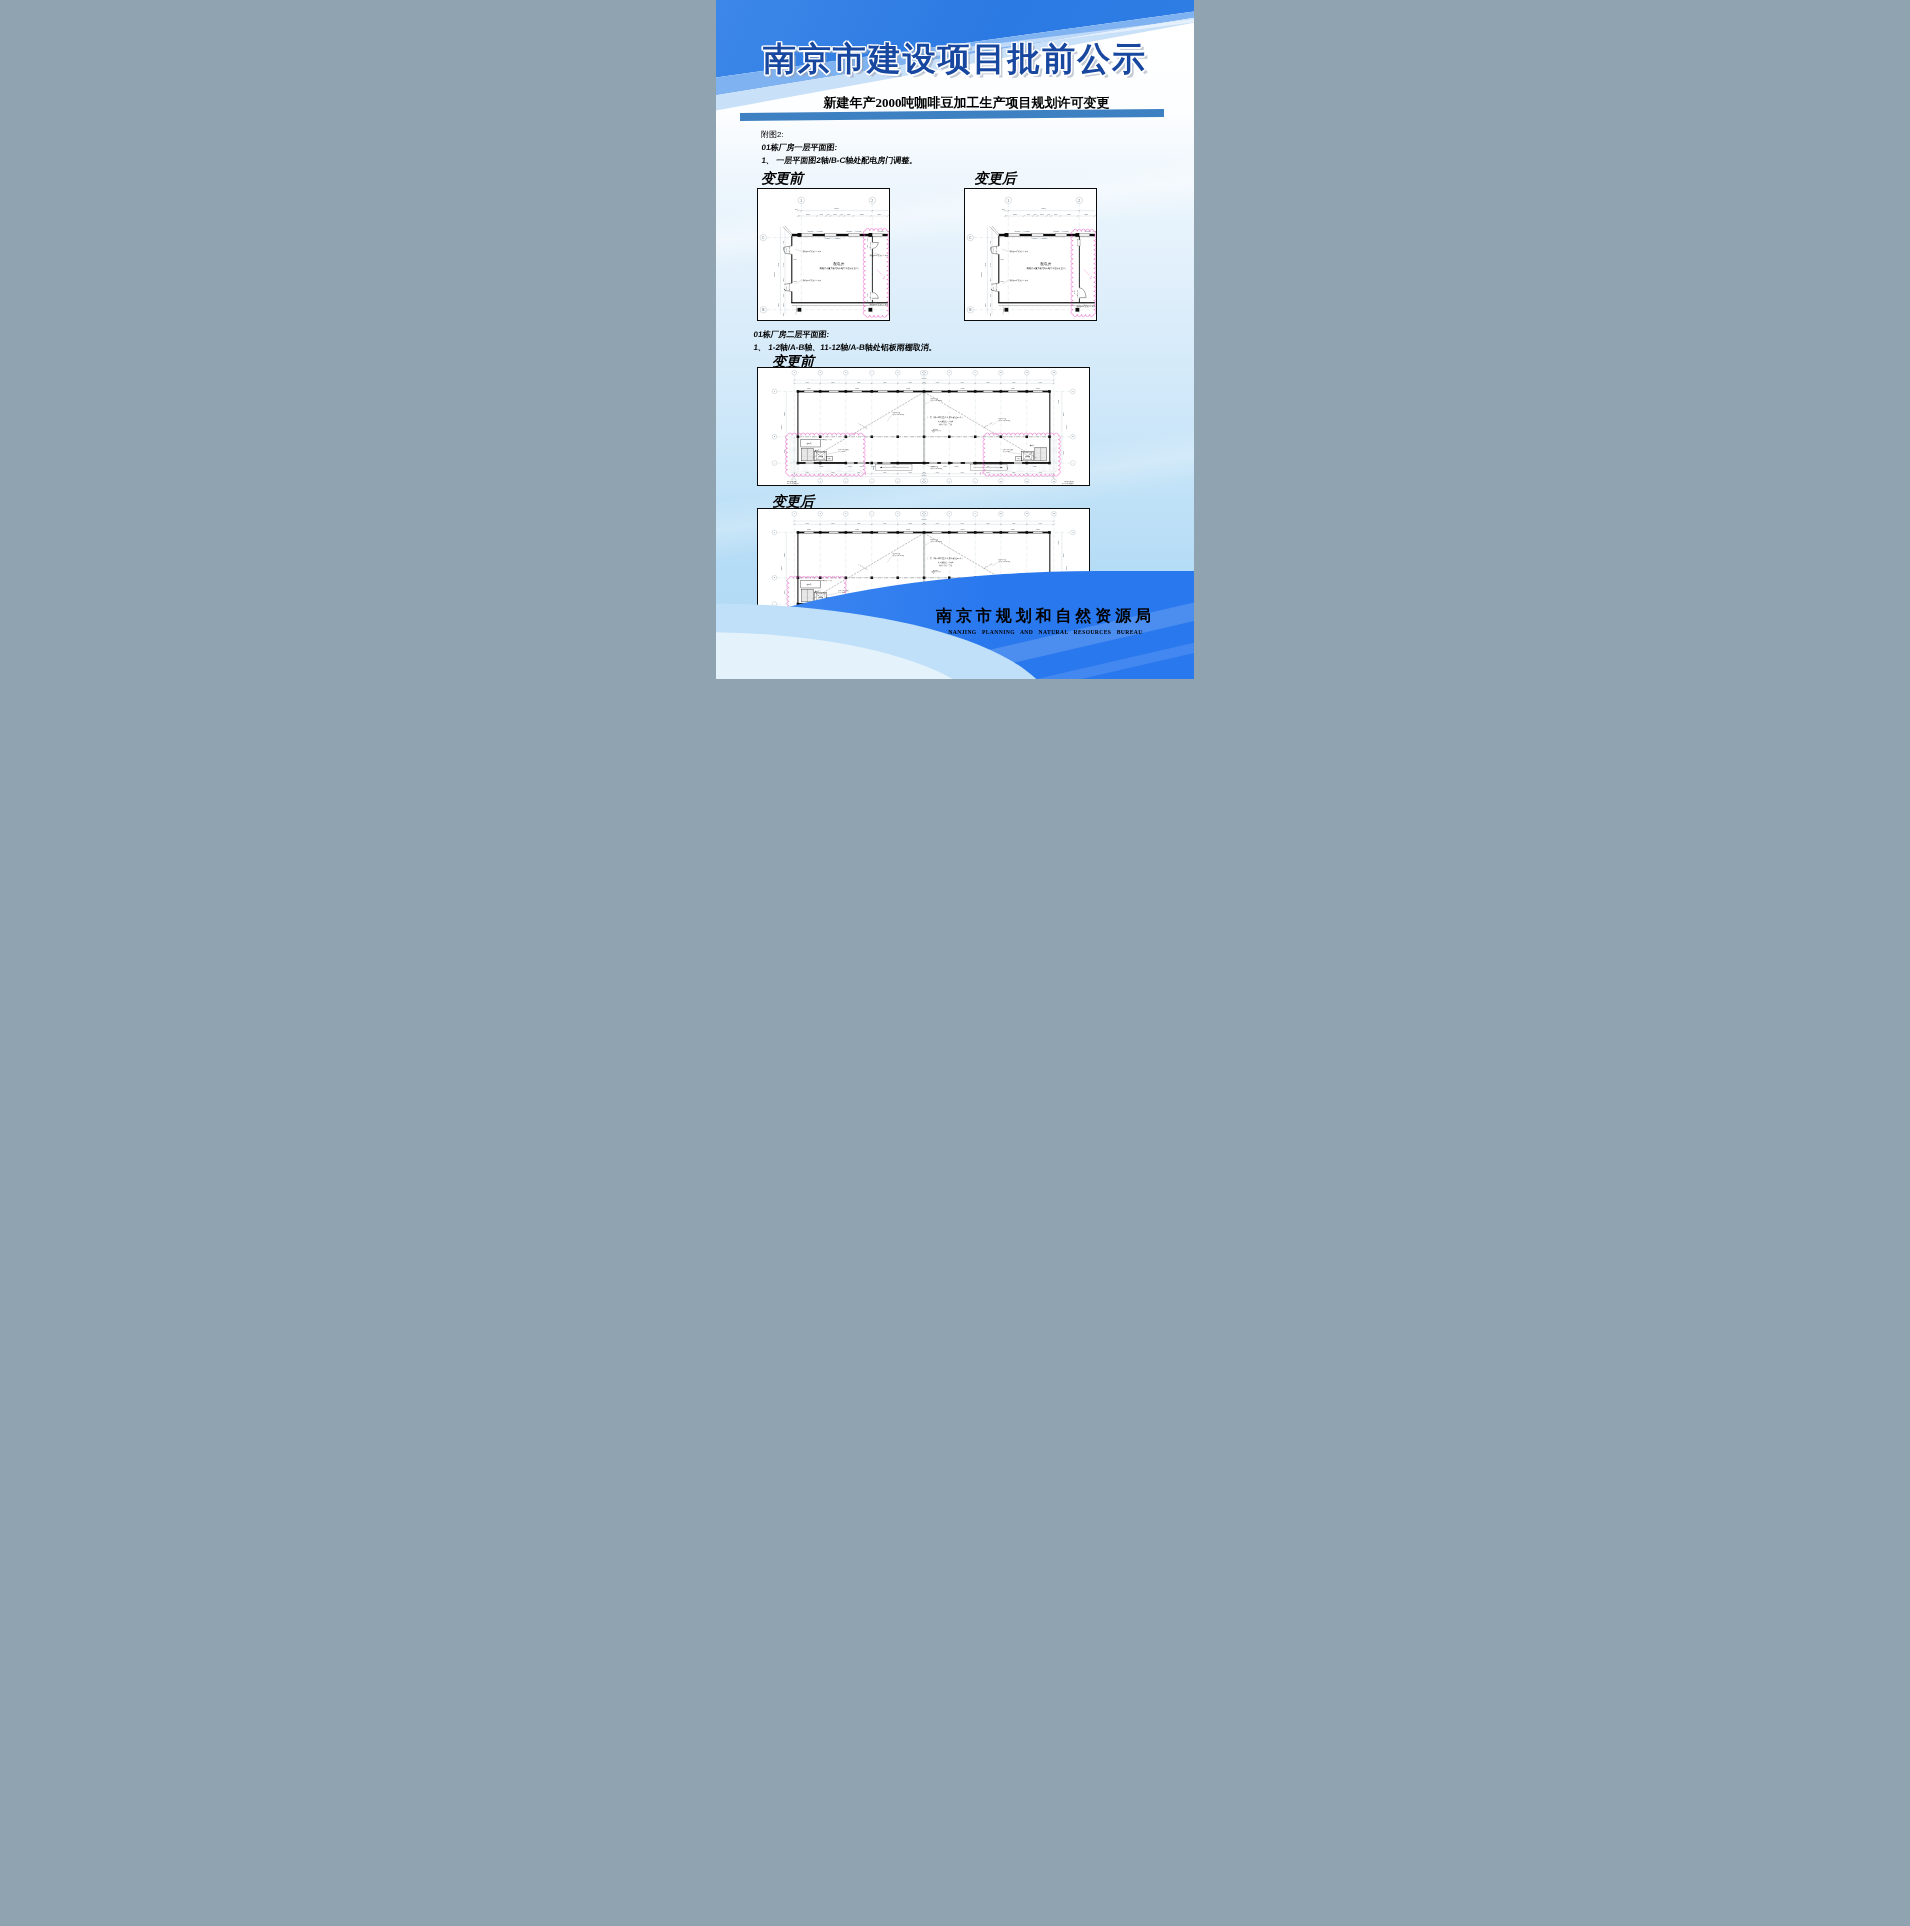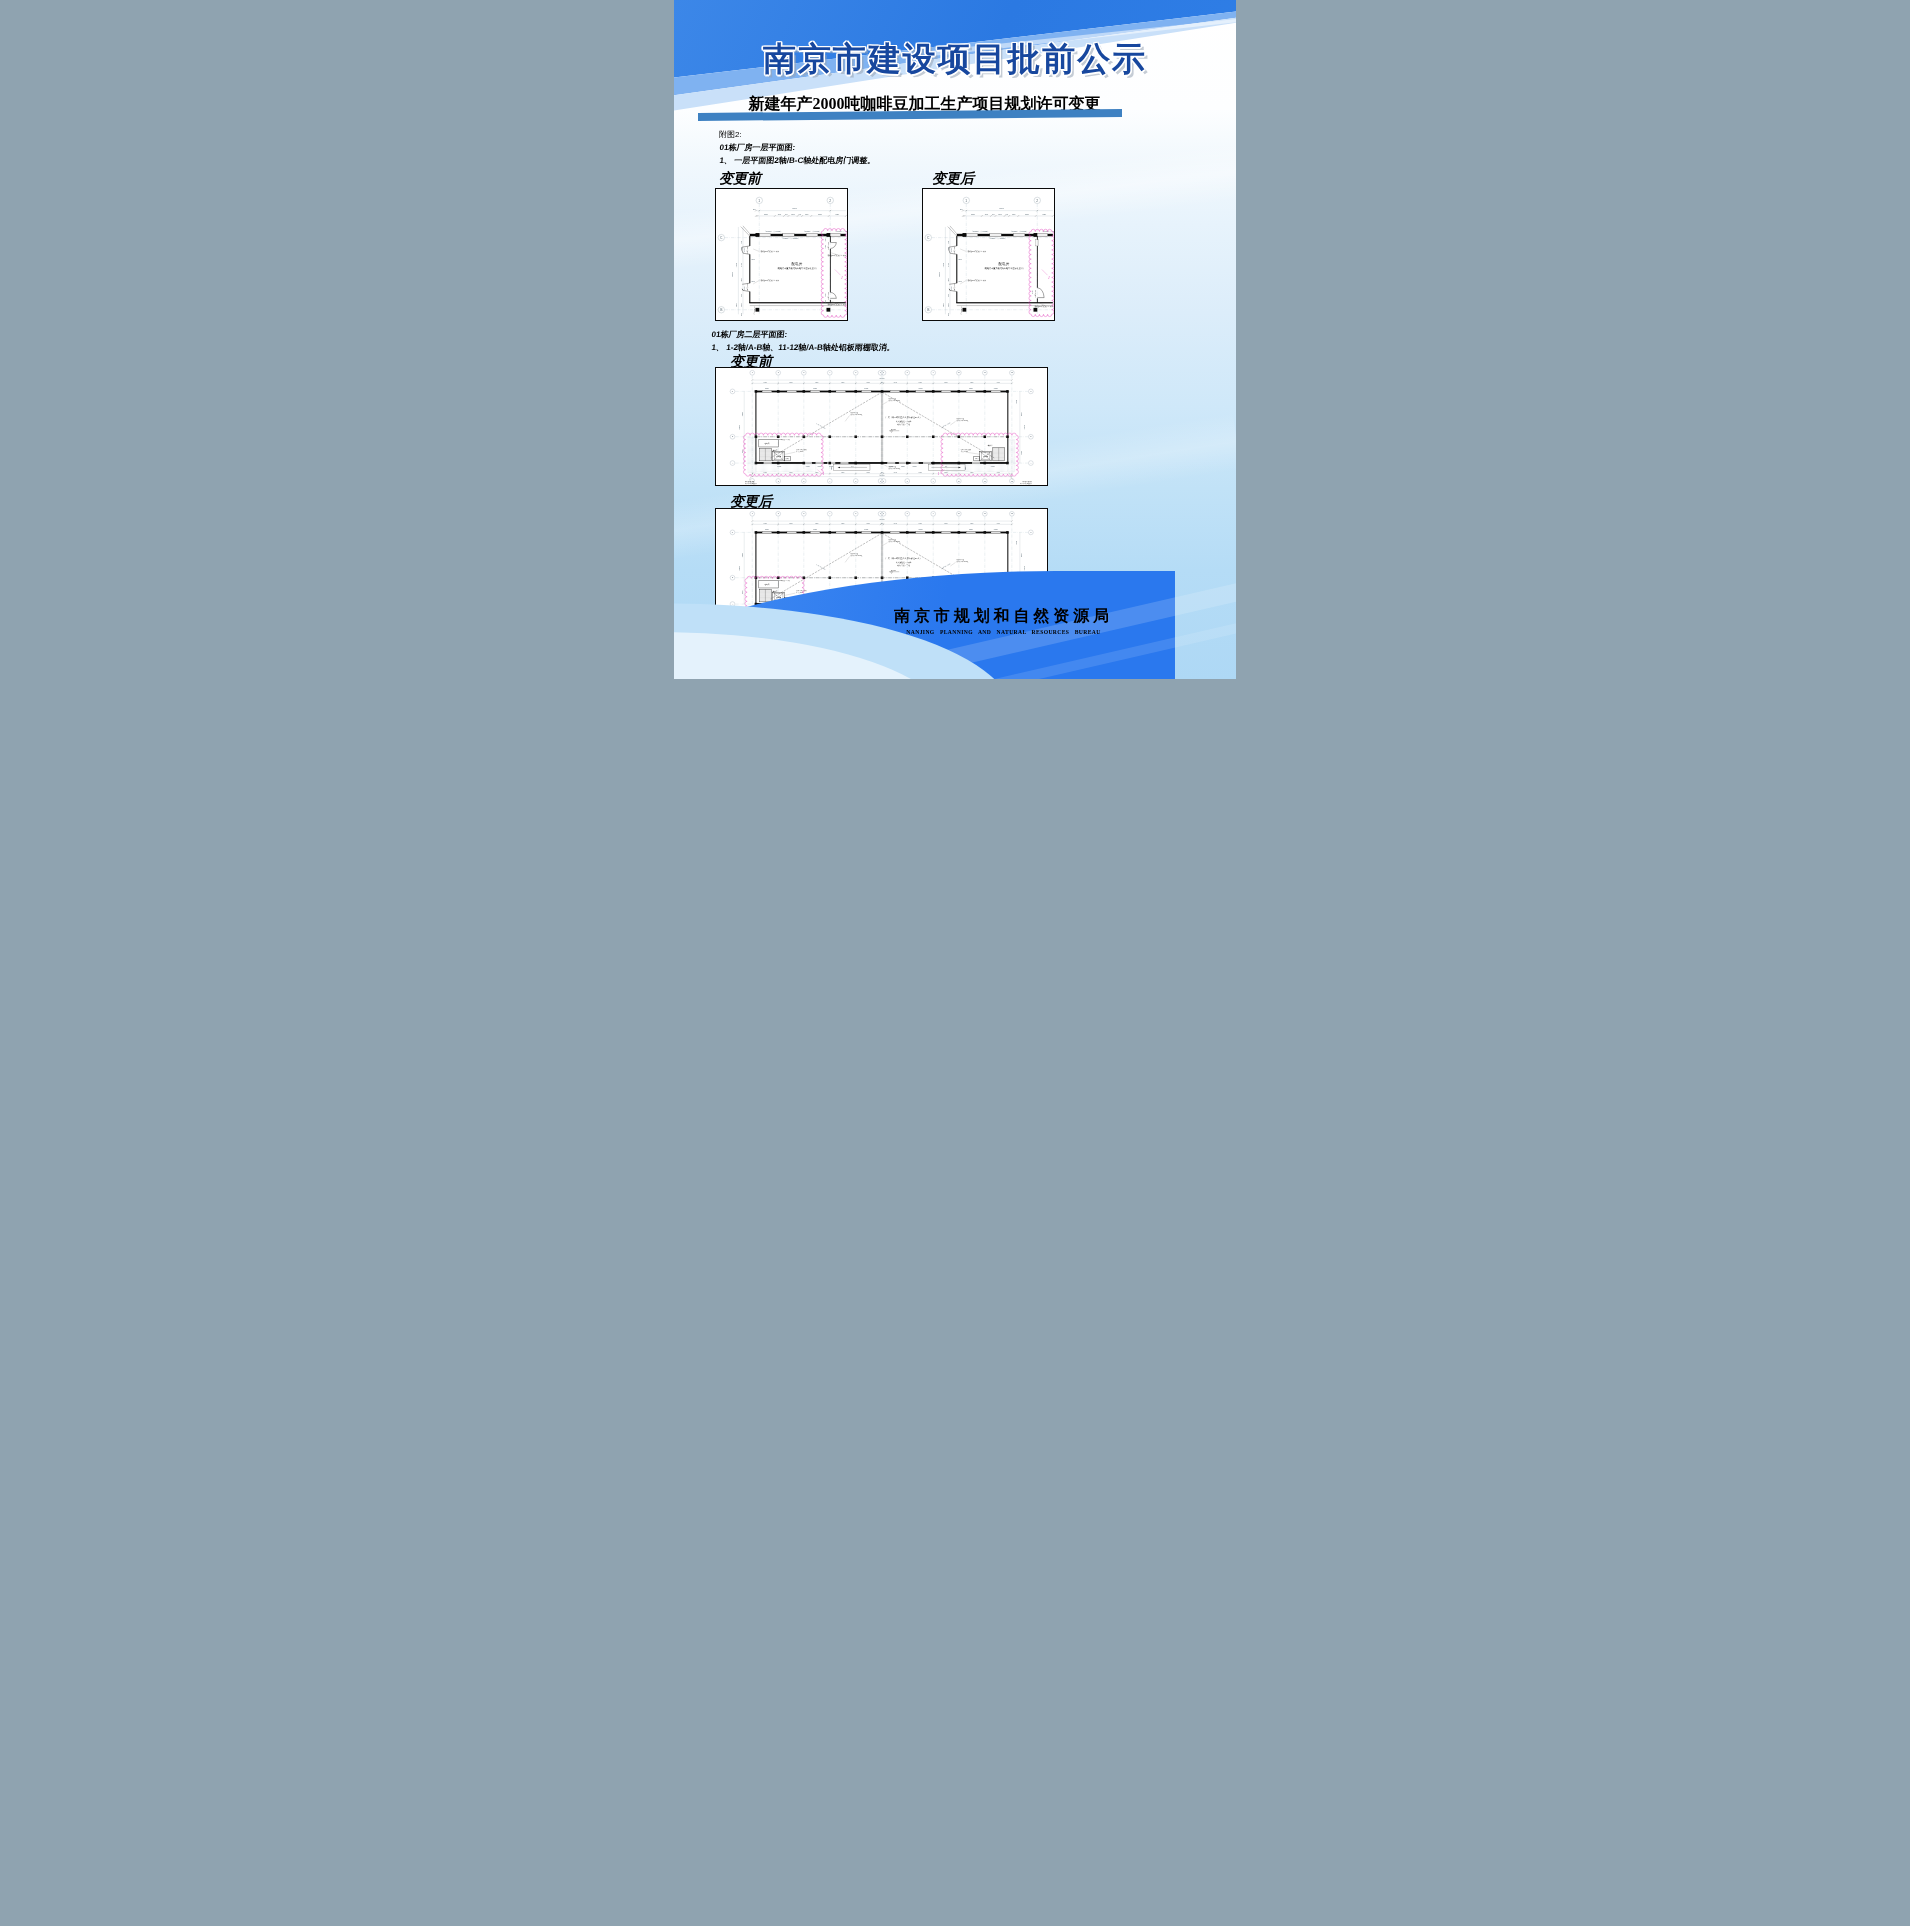--- a/index.html
+++ b/index.html
@@ -1,30 +1,30 @@
 <!DOCTYPE html>
 <html style="font-size:6.2px"><head>
 <meta charset="utf-8">
 <style>
   html,body{margin:0;padding:0;background:#8fa3b0;}
-  .page{position:relative;width:562px;height:679px;margin:0 auto;overflow:hidden;
+  .page{position:relative;width:478px;height:679px;margin:0 auto;overflow:hidden;
     background:linear-gradient(180deg,#ffffff 0%,#fdfeff 16%,#f1f8fd 24%,#e7f3fc 33%,#dcedfa 46%,#cfe8f9 60%,#c1e2f7 72%,#b5dcf6 84%,#aed8f5 100%);
     font-family:"Liberation Sans",sans-serif;}
   
   .header{position:absolute;top:0;left:0;width:100%;height:127px;}
   .hband{position:absolute;inset:0;}
   .hband1{background:linear-gradient(115deg,#3c87e8 0%,#2b79e2 55%,#2f7ee6 100%);clip-path:polygon(0 0,100% 0,100% 9%,0 61%);}
   .hband2{background:#7fb2f1;clip-path:polygon(0 61%,100% 9%,100% 14%,0 75%);}
   .hband3{background:#c9e0f9;clip-path:polygon(0 75%,100% 14%,100% 18%,0 87%);}
   .hglint{background:rgba(255,255,255,.5);clip-path:polygon(46% 40%,100% 15%,100% 17.5%,46% 44%);}
   .main-title{position:absolute;top:37px;left:0;width:100%;margin:0;text-align:center;
     font-family:"Liberation Serif",serif;font-weight:bold;font-size:33px;letter-spacing:1.9px;color:#17479e;
     text-shadow:-1.2px -1.2px 0 #fff,1.2px -1.2px 0 #fff,-1.2px 1.2px 0 #fff,1.2px 1.2px 0 #fff,-1.5px 0 0 #fff,1.5px 0 0 #fff,0 -1.5px 0 #fff,0 1.5px 0 #fff,3.1px 3.1px 0 rgba(150,162,178,.55);}
   .subtitle{position:absolute;top:94px;left:54px;width:393px;text-align:center;
-    font-family:"Liberation Serif",serif;font-weight:bold;font-size:16px;color:#000;}
+    font-family:"Liberation Serif",serif;font-weight:bold;font-size:13px;color:#000;}
   .subbar{position:absolute;top:113px;left:24px;width:424px;height:7.7px;background:#3e81c2;transform:skewY(-.55deg);transform-origin:left;}
   
   .bstripe{position:absolute;left:-69px;width:636px;height:58px;pointer-events:none;
     background:linear-gradient(180deg,rgba(255,255,255,0),rgba(255,255,255,.4),rgba(255,255,255,0));}
   .bs1{top:181px;transform:rotate(-7deg);}
   .bs2{top:462px;transform:rotate(-9deg);opacity:.55;}
   
   .block{position:absolute;color:#000;}
   .b1{top:129px;left:45px;}
   .b2{top:327px;left:37px;}

